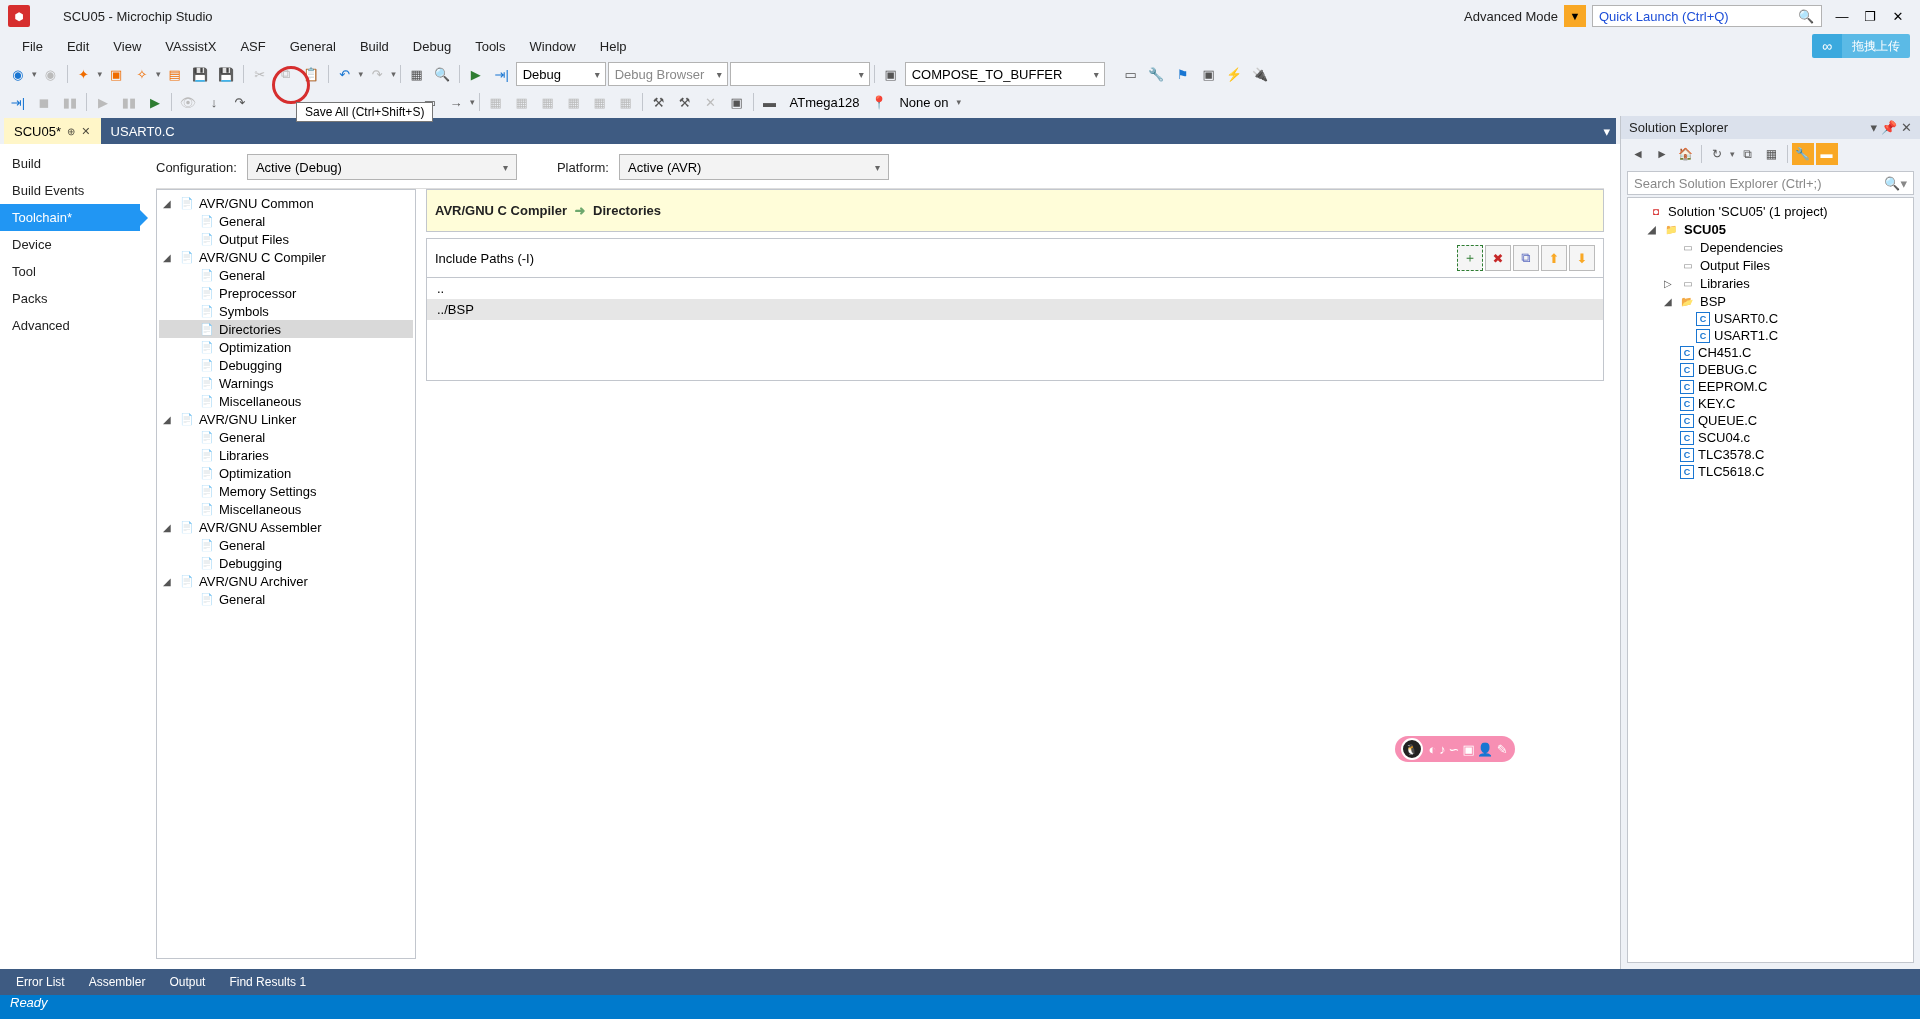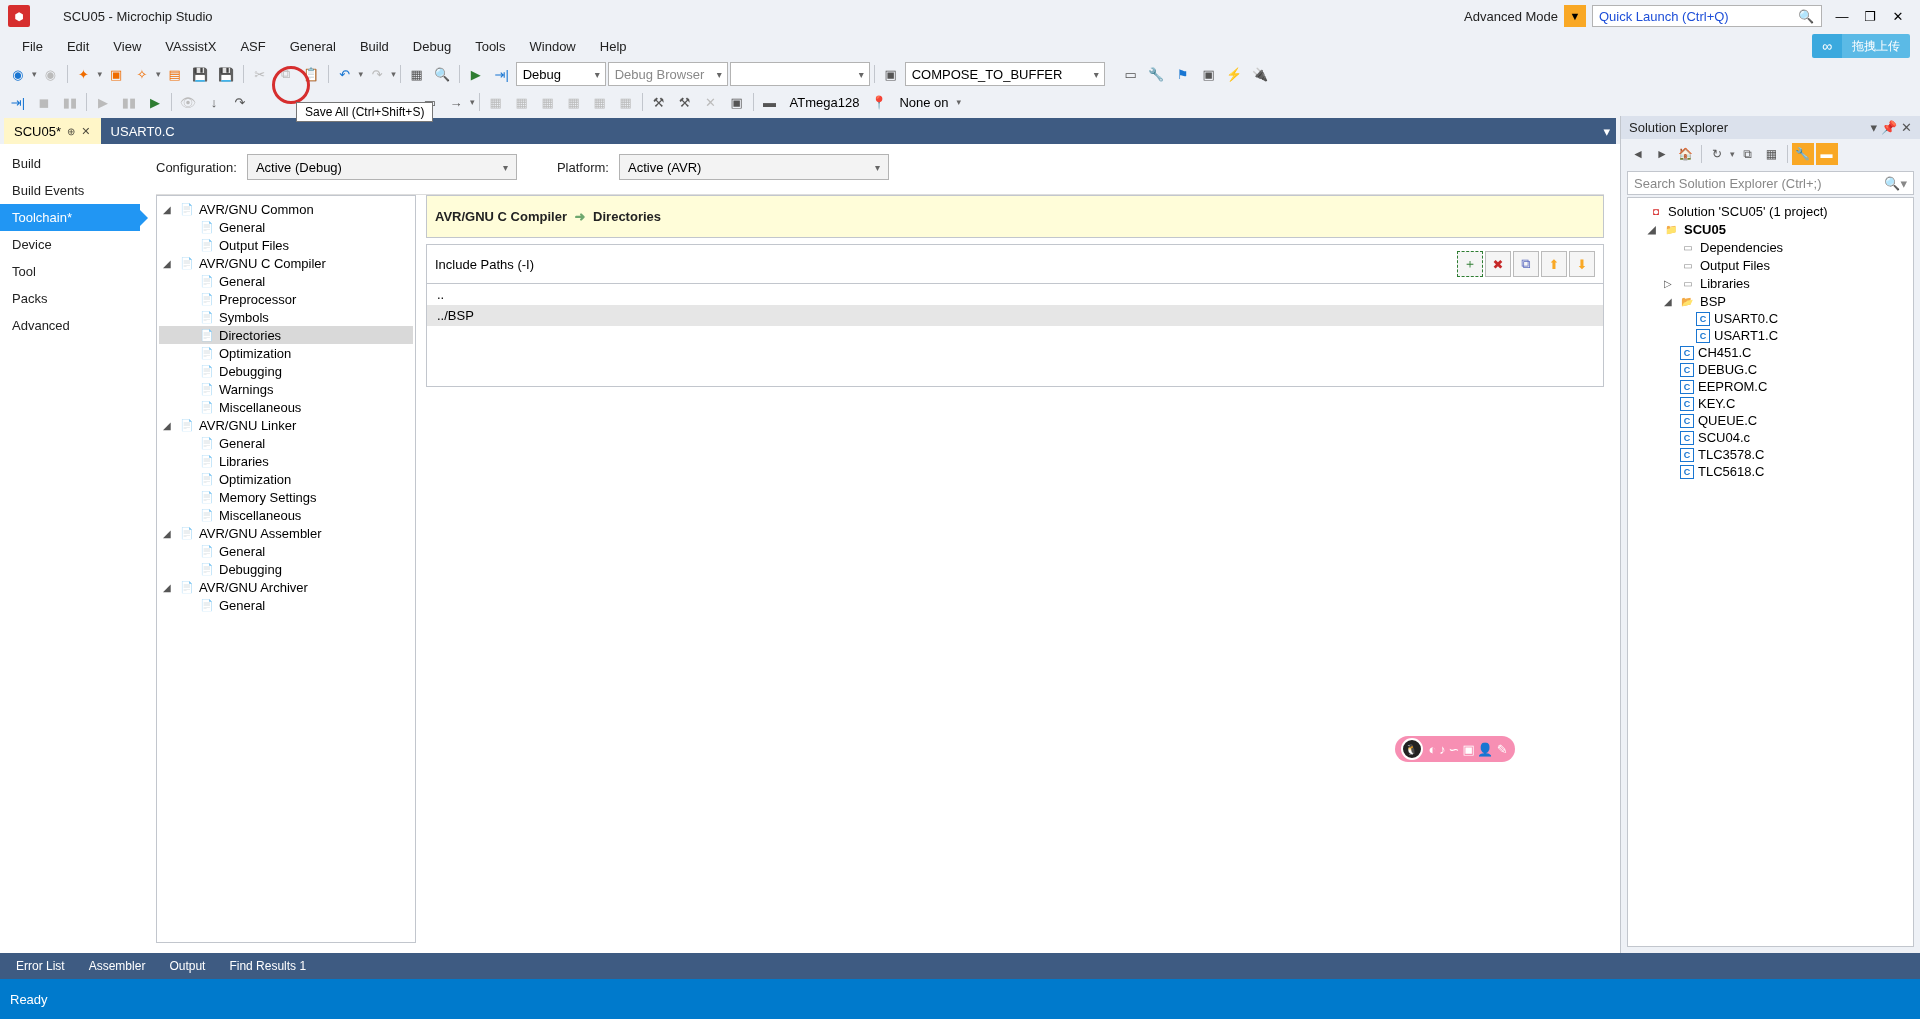--- a/index.html
+++ b/index.html
@@ -48,21 +48,21 @@
 .tab-close { font-size: 11px; opacity: 0.7; }
 
 
 .prop-page { flex: 1; display: flex; background: #fff; overflow: hidden; }
 .left-nav { width: 140px; background: #fff; border-right: 0; padding-top: 6px; }
 .left-nav-item { padding: 6px 12px; color: #222; cursor: pointer; }
 .left-nav-item.selected { background: #2196f3; color: #fff; position: relative; }
 .left-nav-item.selected::after { content: ""; position: absolute; right: -8px; top: 50%; transform: translateY(-50%); border-left: 8px solid #2196f3; border-top: 8px solid transparent; border-bottom: 8px solid transparent; }
 
 .prop-body { flex: 1; display: flex; flex-direction: column; padding: 10px 16px; overflow: hidden; }
-.config-row { display: flex; align-items: center; gap: 10px; margin-bottom: 6px; }
+.config-row { display: flex; align-items: center; gap: 10px; }
 .config-label { color: #222; }
 .config-select { border: 1px solid #b3b3b3; background: #f3f3f3; height: 26px; padding: 0 24px 0 8px; position: relative; display: flex; align-items: center; min-width: 270px; }
 .config-select::after { content: "▾"; position: absolute; right: 8px; color: #666; font-size: 10px; }
 .config-link { color: #0066cc; cursor: pointer; margin-top: 10px; margin-bottom: 10px; text-decoration: none; }
 
 .toolchain-split { flex: 1; display: flex; gap: 10px; overflow: hidden; }
 .tc-tree { width: 260px; border: 1px solid #c2c6cd; overflow: auto; padding: 4px 2px; background: #fff; }
 .tc-tree-node { display: flex; align-items: center; gap: 4px; padding: 1px 2px; cursor: pointer; white-space: nowrap; }
 .tc-tree-node.selected { background: #d9d9d9; }
 .tc-twisty { width: 12px; display: inline-block; color: #555; font-size: 10px; }
@@ -100,21 +100,21 @@
 .icon-sln { color: #d62e2e; }
 .icon-proj { color: #f9a825; }
 .icon-ref { color: #888; }
 .icon-fold-open { color: #f9a825; }
 .icon-c { color: #1976d2; border: 1px solid #1976d2; width: 14px; height: 14px; font-size: 9px; font-weight: bold; background: #fff; }
 .sln-node.bold { font-weight: bold; }
 
 
 .bottom-tabs { background: #3e5b82; color: #fff; display: flex; align-items: center; height: 26px; padding: 0 6px; gap: 4px; }
 .bottom-tab { padding: 0 10px; height: 100%; display: flex; align-items: center; cursor: pointer; font-size: 12px; }
-.status-bar { background: #007acc; color: #fff; height: 40px; display: flex; align-items: center; padding: 0 10px; font-size: 12px; }
+.status-bar { background: #007acc; color: #fff; height: 24px; display: flex; align-items: flex-start; padding: 0 10px; font-size: 12px; font-style: italic; }
 
 
 .qq-badge { position: absolute; right: 405px; top: 736px; width: 120px; height: 26px; background: #f78fb3; border-radius: 13px; display: flex; align-items: center; padding: 0 6px; gap: 4px; z-index: 50; }
 .qq-penguin { width: 22px; height: 22px; background: #222; border-radius: 50%; border: 2px solid #fff; display: flex; align-items: center; justify-content: center; color: #fff; font-size: 10px; }
 .qq-icons { flex: 1; display: flex; justify-content: space-around; color: #fff; font-size: 11px; }
 
 </style>
 </head>
 <body>
 

